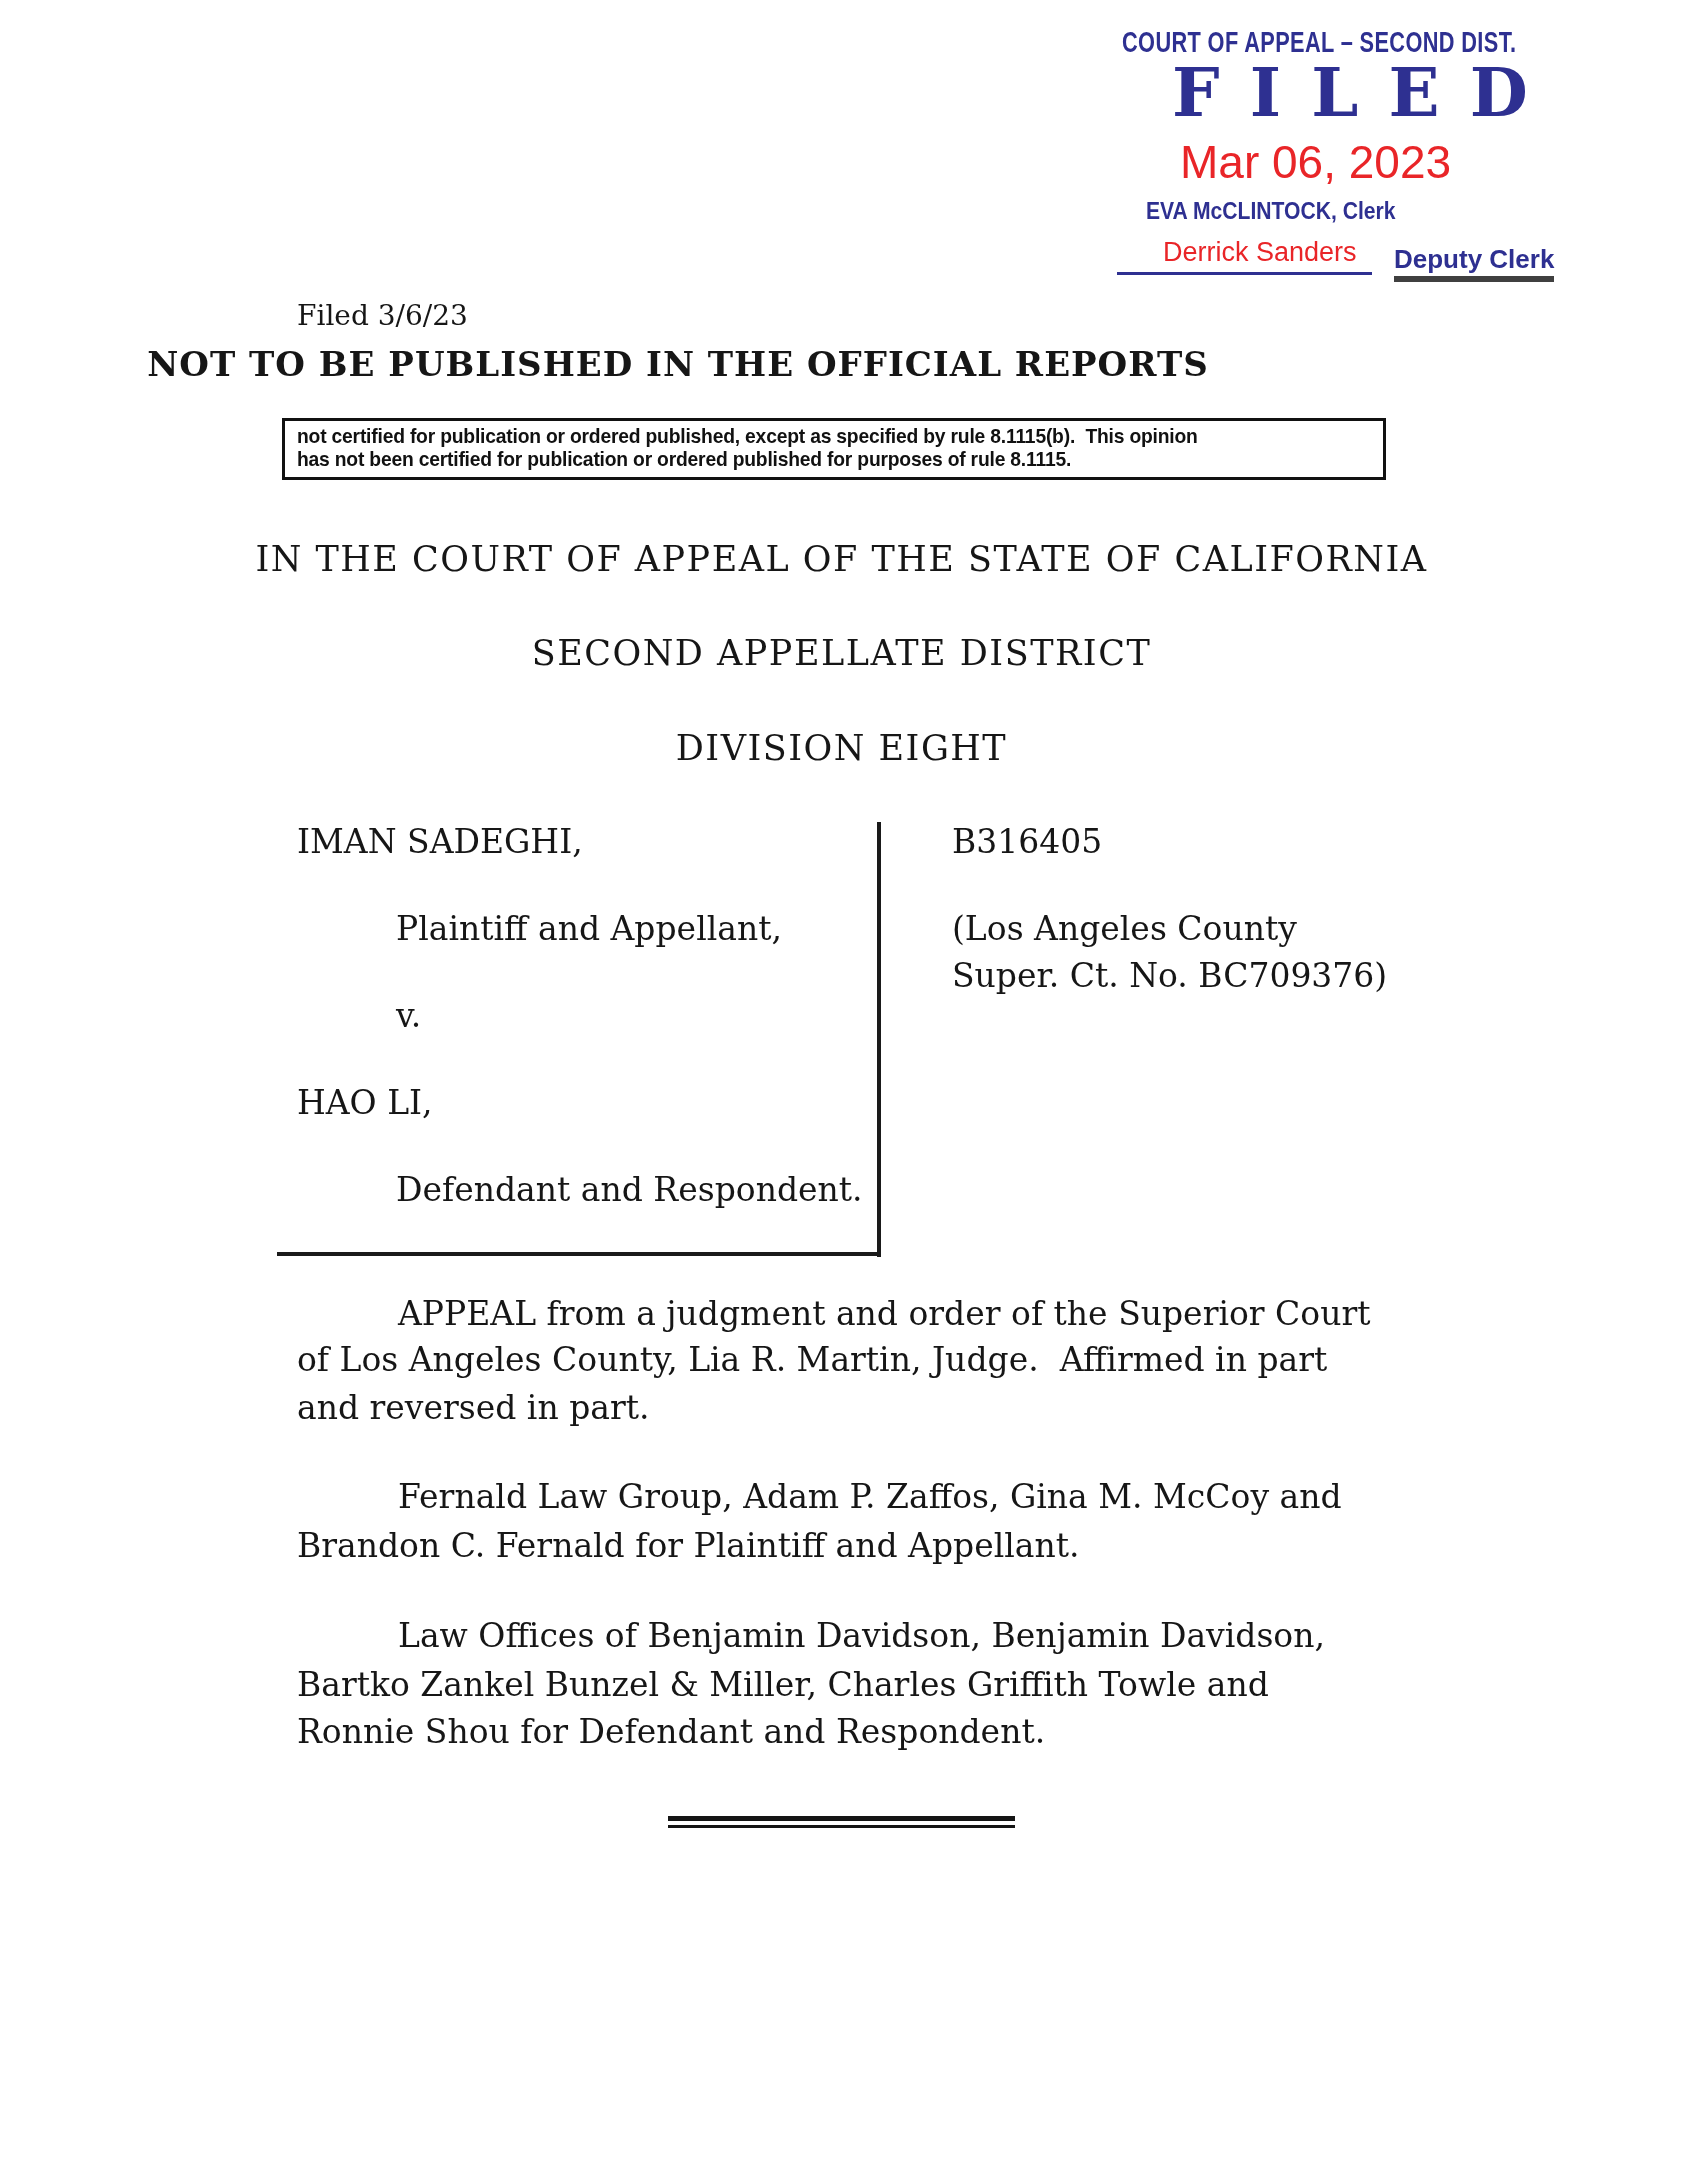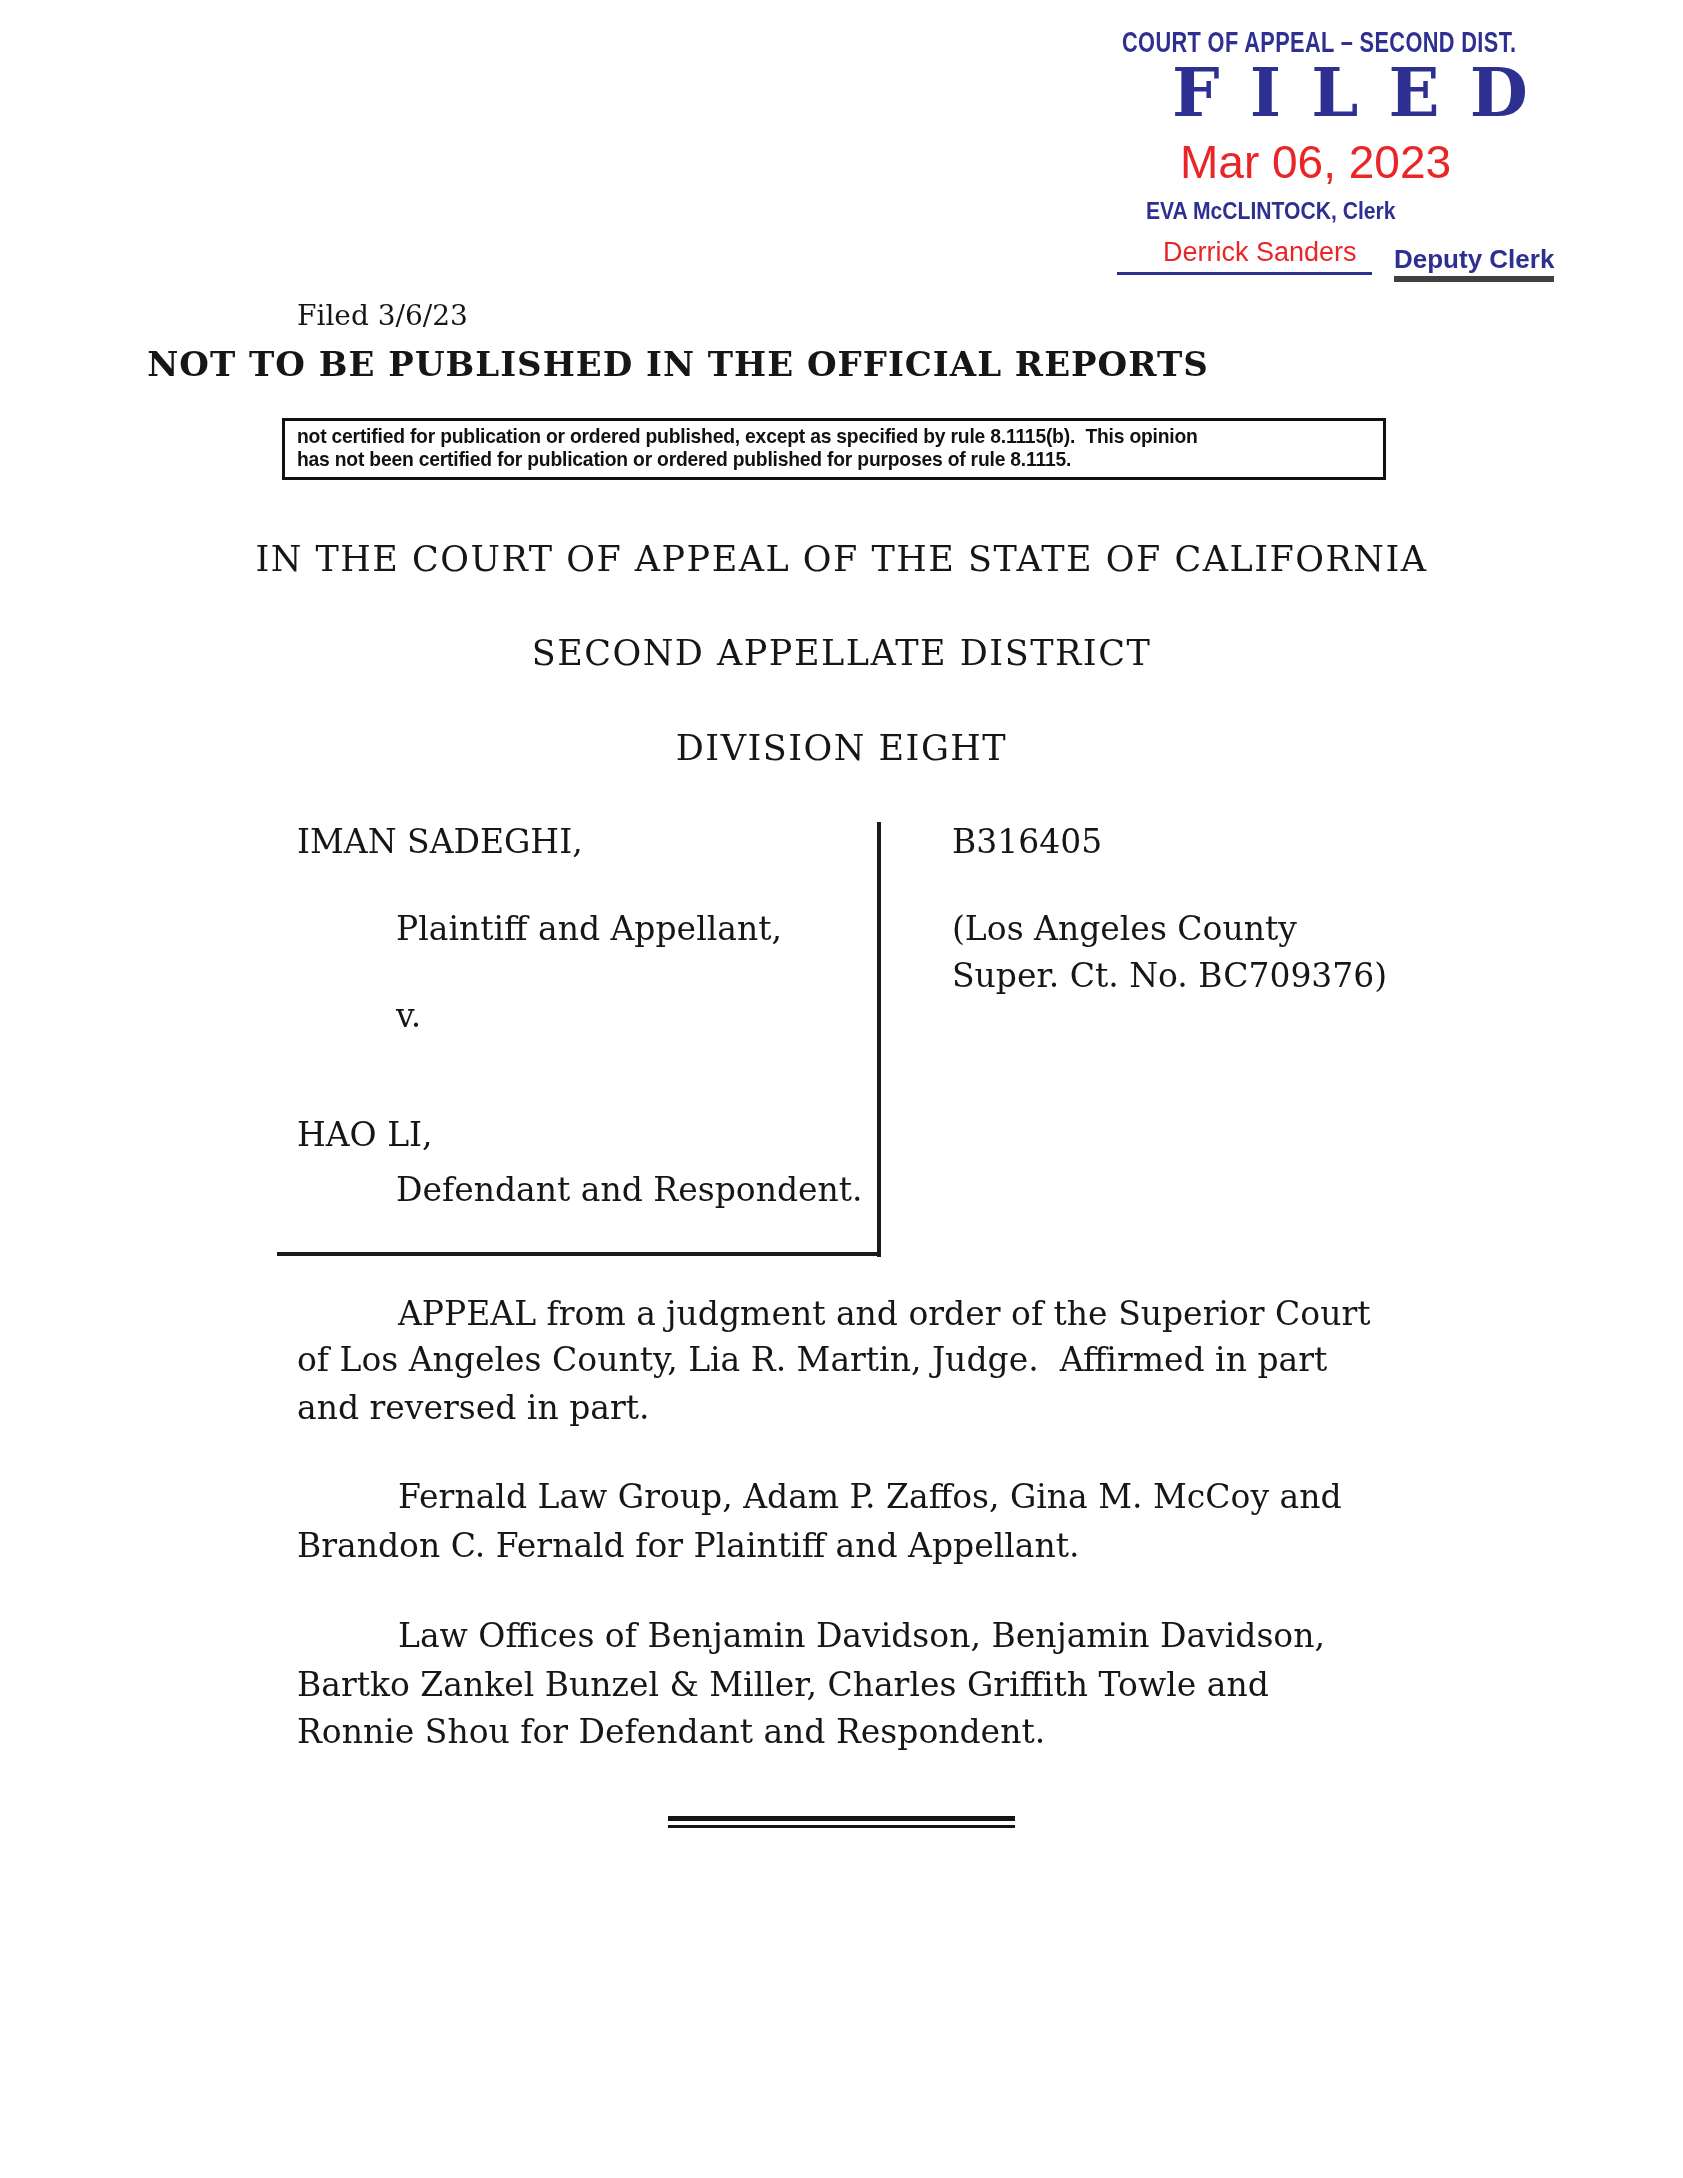--- a/index.html
+++ b/index.html
@@ -78,21 +78,21 @@
   
   .h-court{left:0;top:542px;width:1683px;text-align:center;font-size:35px;letter-spacing:1.5px;}
   .h-district{left:0;top:636px;width:1683px;text-align:center;font-size:35px;letter-spacing:1.5px;}
   .h-division{left:0;top:731px;width:1683px;text-align:center;font-size:35px;letter-spacing:1.5px;}
 
   
   .cap{font-size:33px;}
   .cap-plaintiff{left:297px;top:825px;}
   .cap-plaintiff-role{left:396px;top:912px;}
   .cap-versus{left:396px;top:999px;}
-  .cap-defendant{left:297px;top:1086px;margin-top:32px;}
+  .cap-defendant{left:297px;top:1086px;}
   .cap-defendant-role{left:396px;top:1173px;}
   .cap-case-no{left:952px;top:825px;}
   .cap-trial-1{left:952px;top:912px;}
   .cap-trial-2{left:952px;top:959px;}
   .cap-vline{left:877px;top:822px;width:4px;height:435px;background:#1a1a1a;}
   .cap-hline{left:277px;top:1252px;width:604px;height:4px;background:#1a1a1a;}
 
   
   .body-line{font-size:33px;}
   .p1-l1{left:398px;top:1297px;}

